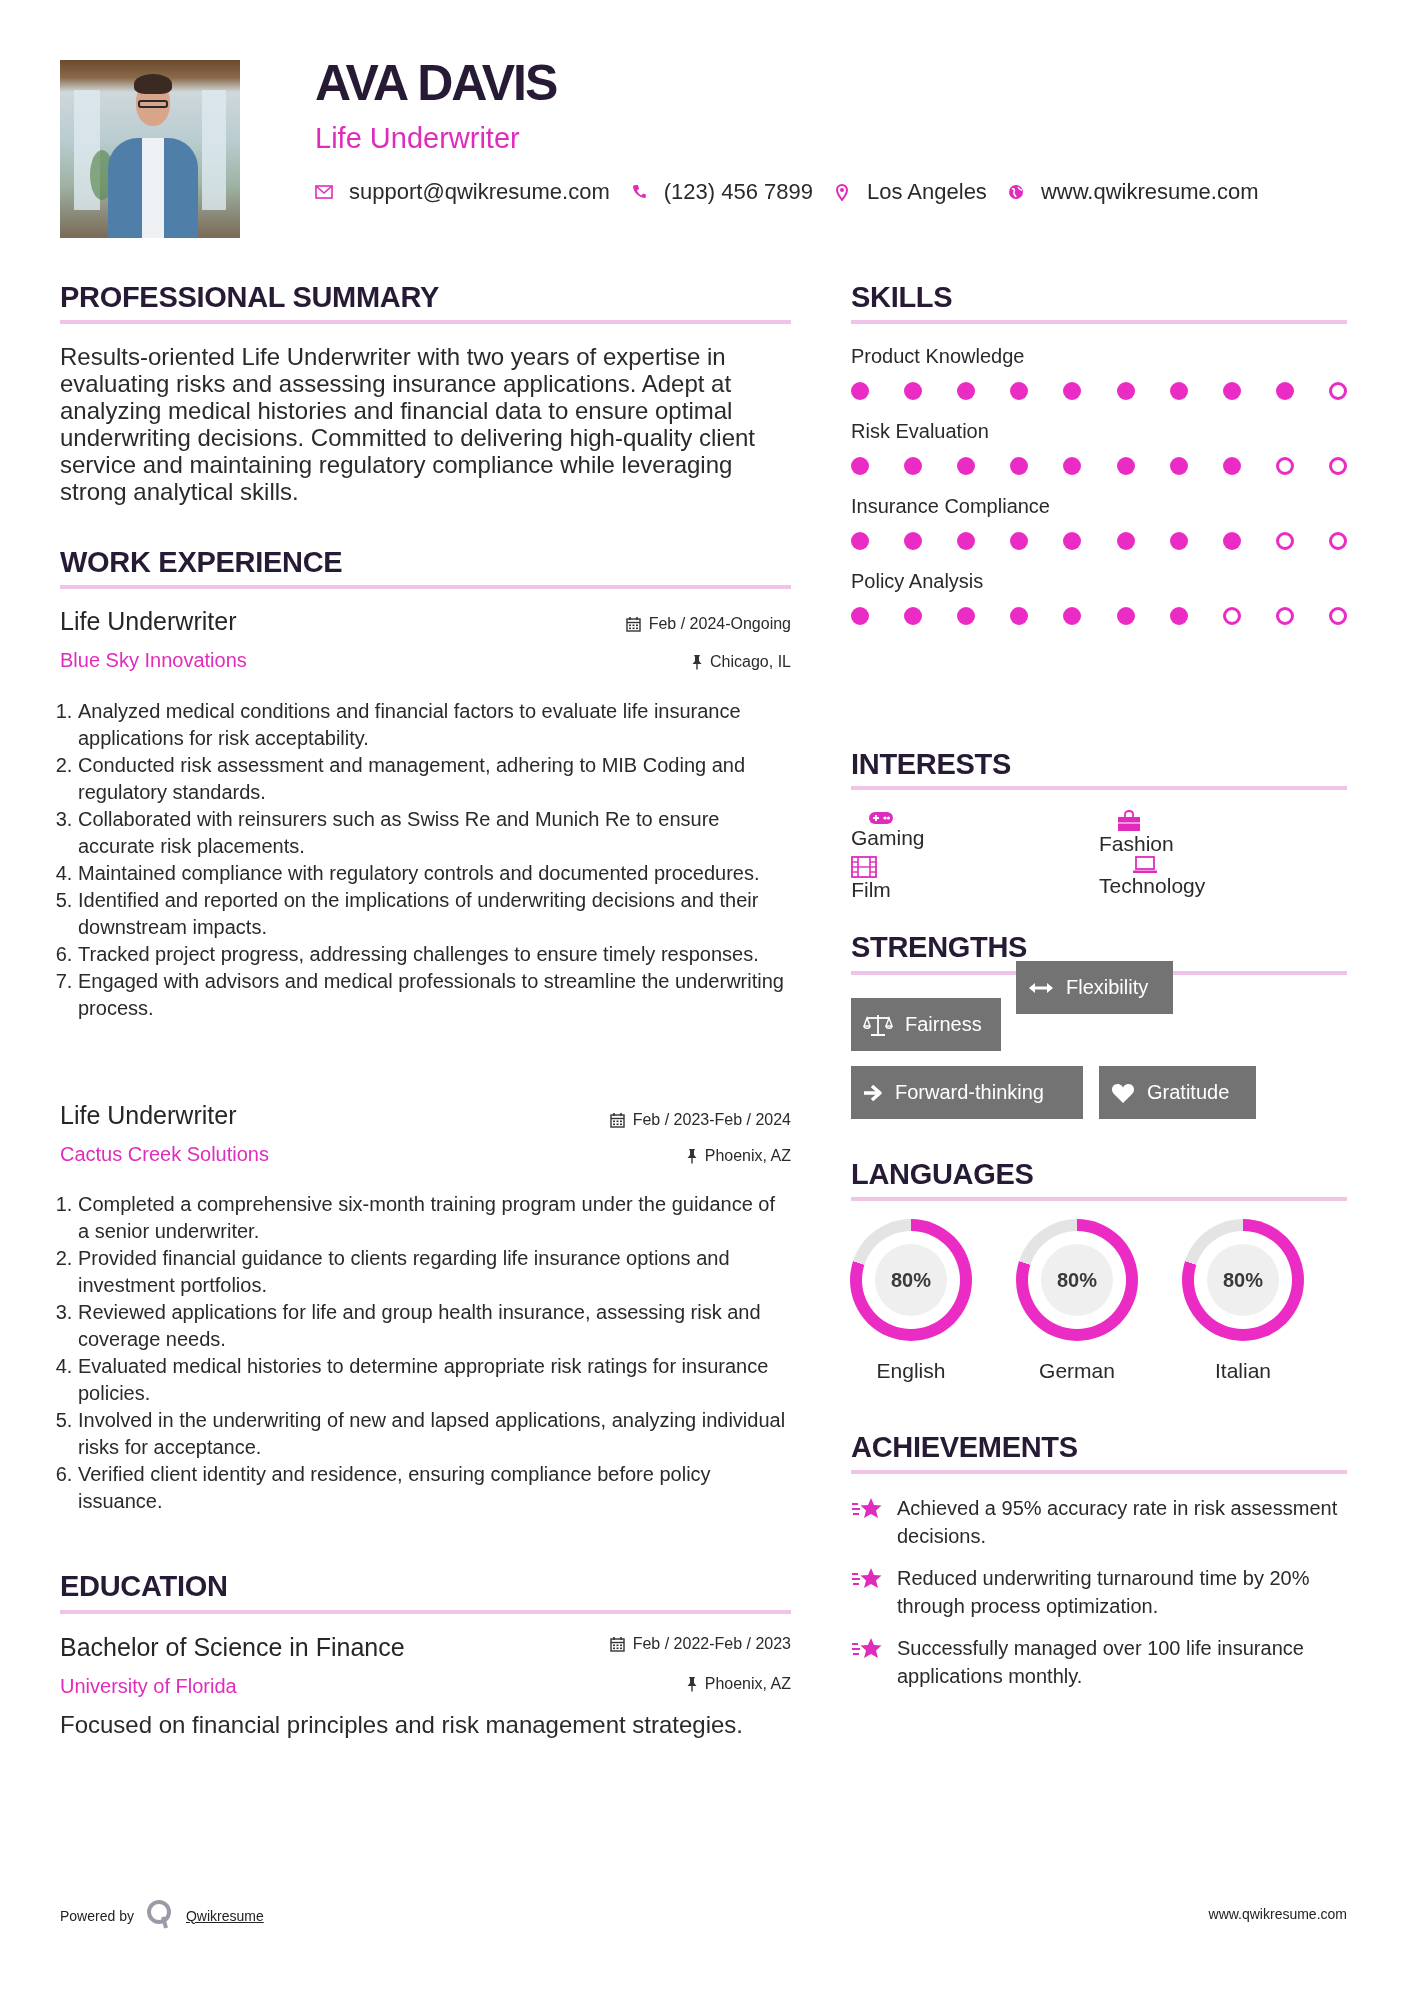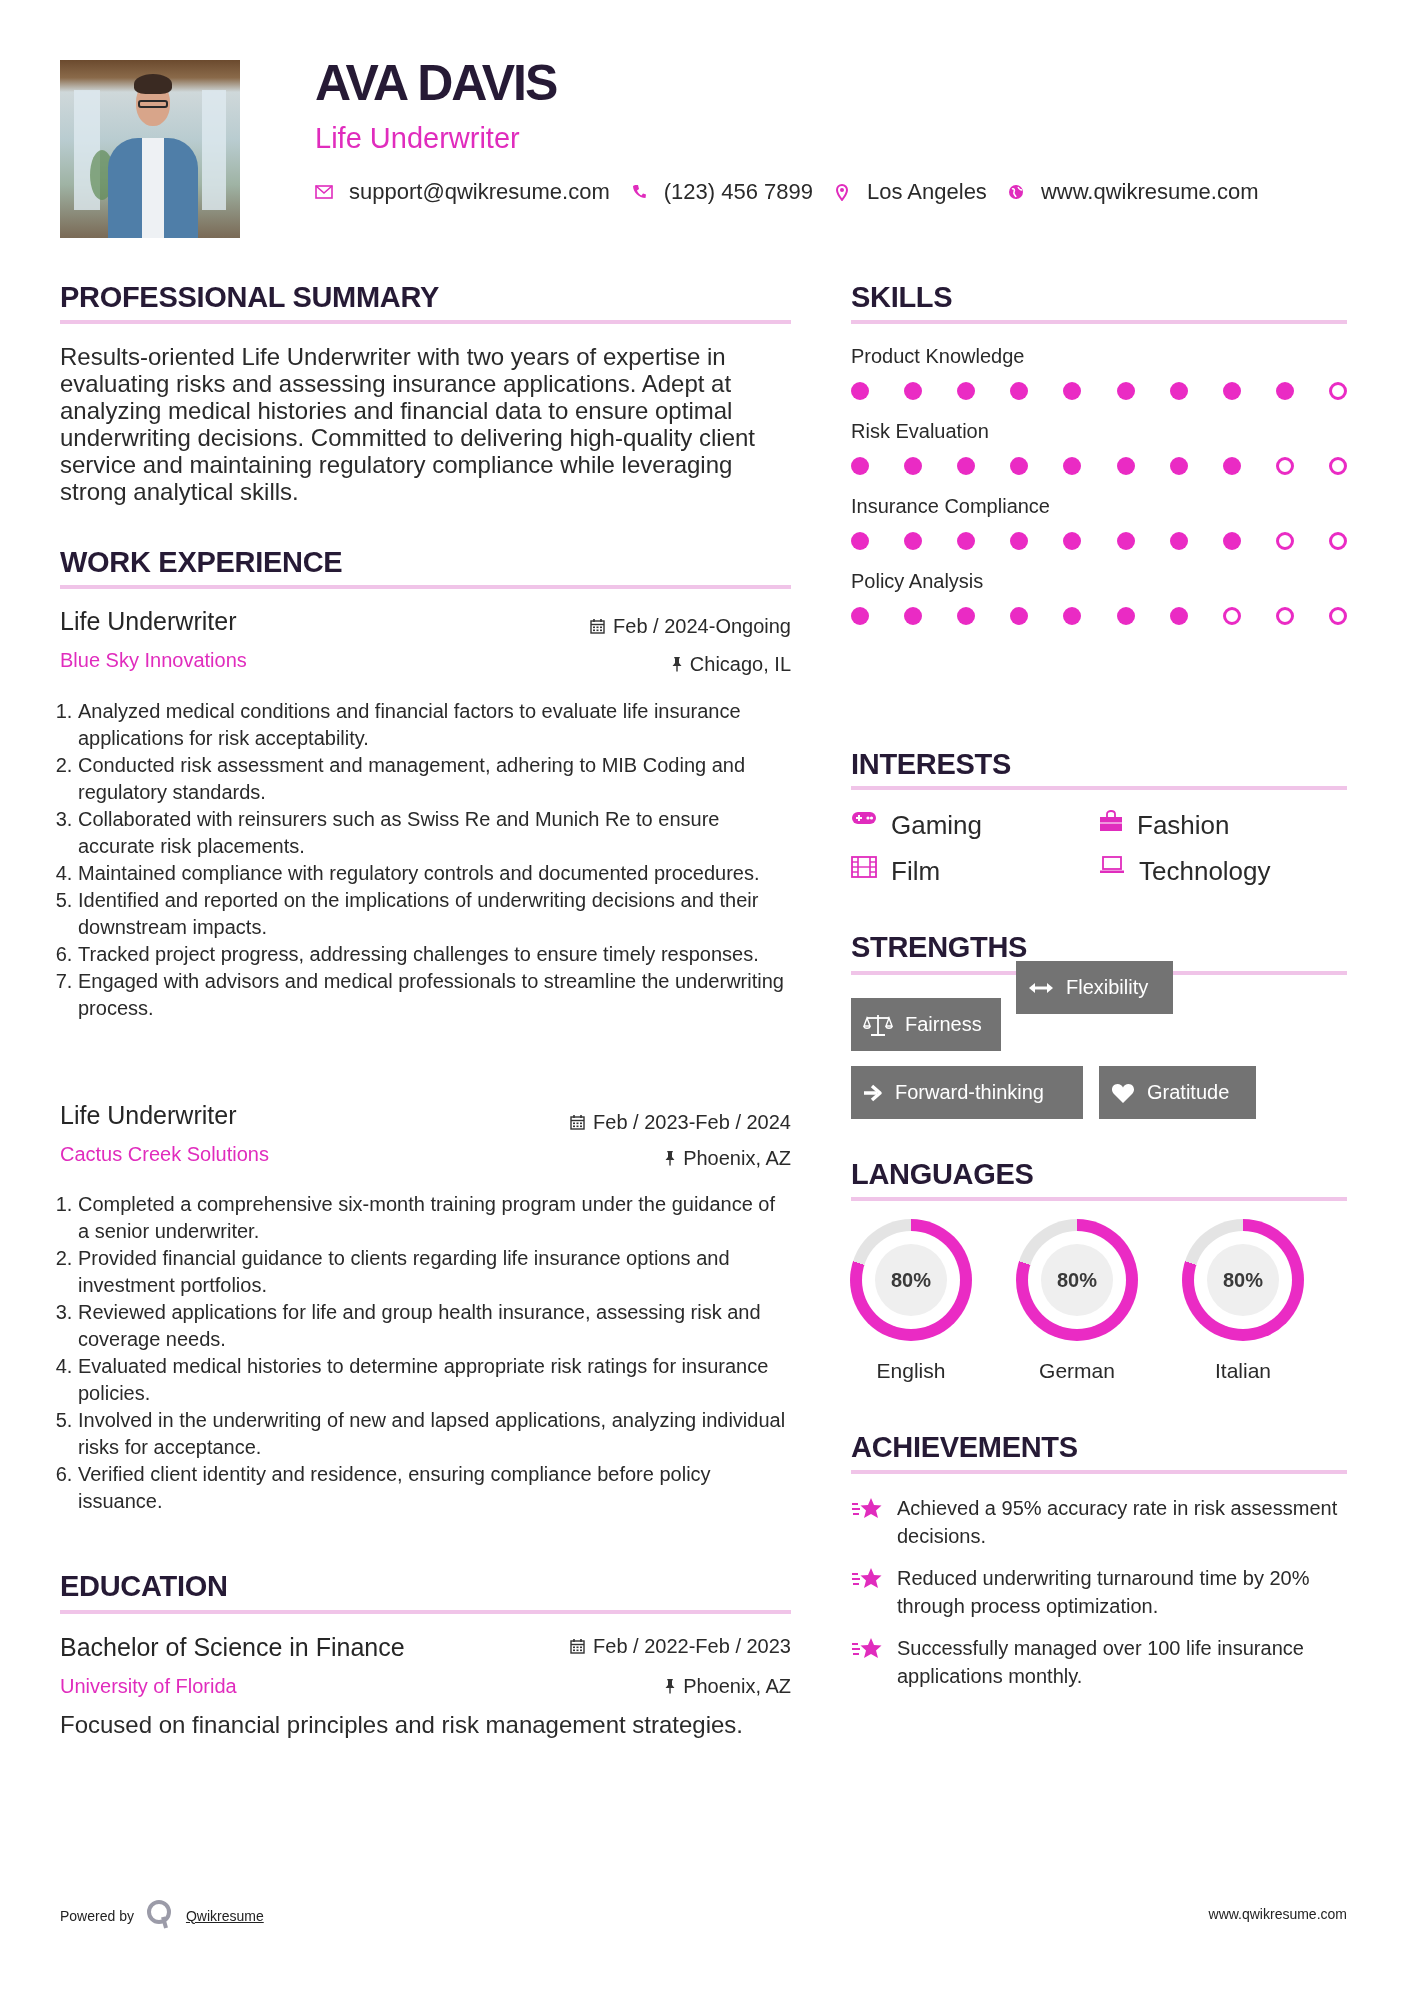--- a/index.html
+++ b/index.html
@@ -28,33 +28,33 @@
   
   .sec-title { font-size: 29px; font-weight: 700; color: #261a35; line-height: 1; letter-spacing: -0.3px; }
   .rule { height: 4px; background: #f0c4e8; }
   .left { left: 60px; width: 731px; }
   .right { left: 851px; width: 496px; }
 
   .summary { font-size: 24px; line-height: 27px; color: #2a2a2a; }
 
   .job-title { font-size: 25px; color: #262626; line-height: 1; }
   .company { font-size: 20px; color: #e02cbd; line-height: 1; }
-  .meta { font-size: 20px; color: #2a2a2a; line-height: 1; display: flex; align-items: center; justify-content: flex-end; }
+  .meta { font-size: 16px; color: #2a2a2a; line-height: 1; display: flex; align-items: center; justify-content: flex-end; }
   .meta svg { margin-right: 8px; }
   ol.bul { font-size: 20px; line-height: 27px; color: #2a2a2a; padding-left: 18px; }
   ol.bul li { padding-left: 0; }
 
   
   .skill-name { font-size: 20px; color: #2a2a2a; line-height: 1; }
   .dots { display: flex; justify-content: space-between; width: 496px; }
   .dot { width: 18px; height: 18px; border-radius: 50%; background: #ea2bc4; }
   .dot.empty { background: #fff; border: 3px solid #ea2bc4; }
 
   
-  .interest { display: flex; font-size: 26px; color: #2a2a2a; }
+  .interest { display: flex; align-items: center; font-size: 21px; color: #2a2a2a; flex-direction: column; }
   .interest svg { margin-right: 14px; }
 
   
   .tag { position: absolute; height: 53px; background: #737373; color: #fff; font-size: 20px; display: flex; align-items: center; padding: 0 12px; text-align: right; }
   .tag svg { margin-right: 12px; }
 
   
   .lang { position: absolute; width: 124px; text-align: center; }
   .ring { width: 122px; height: 122px; border-radius: 50%; position: relative; margin: 0 auto; }
   .ring .hole { position: absolute; left: 12px; top: 12px; width: 98px; height: 98px; border-radius: 50%; background: #fff; }

